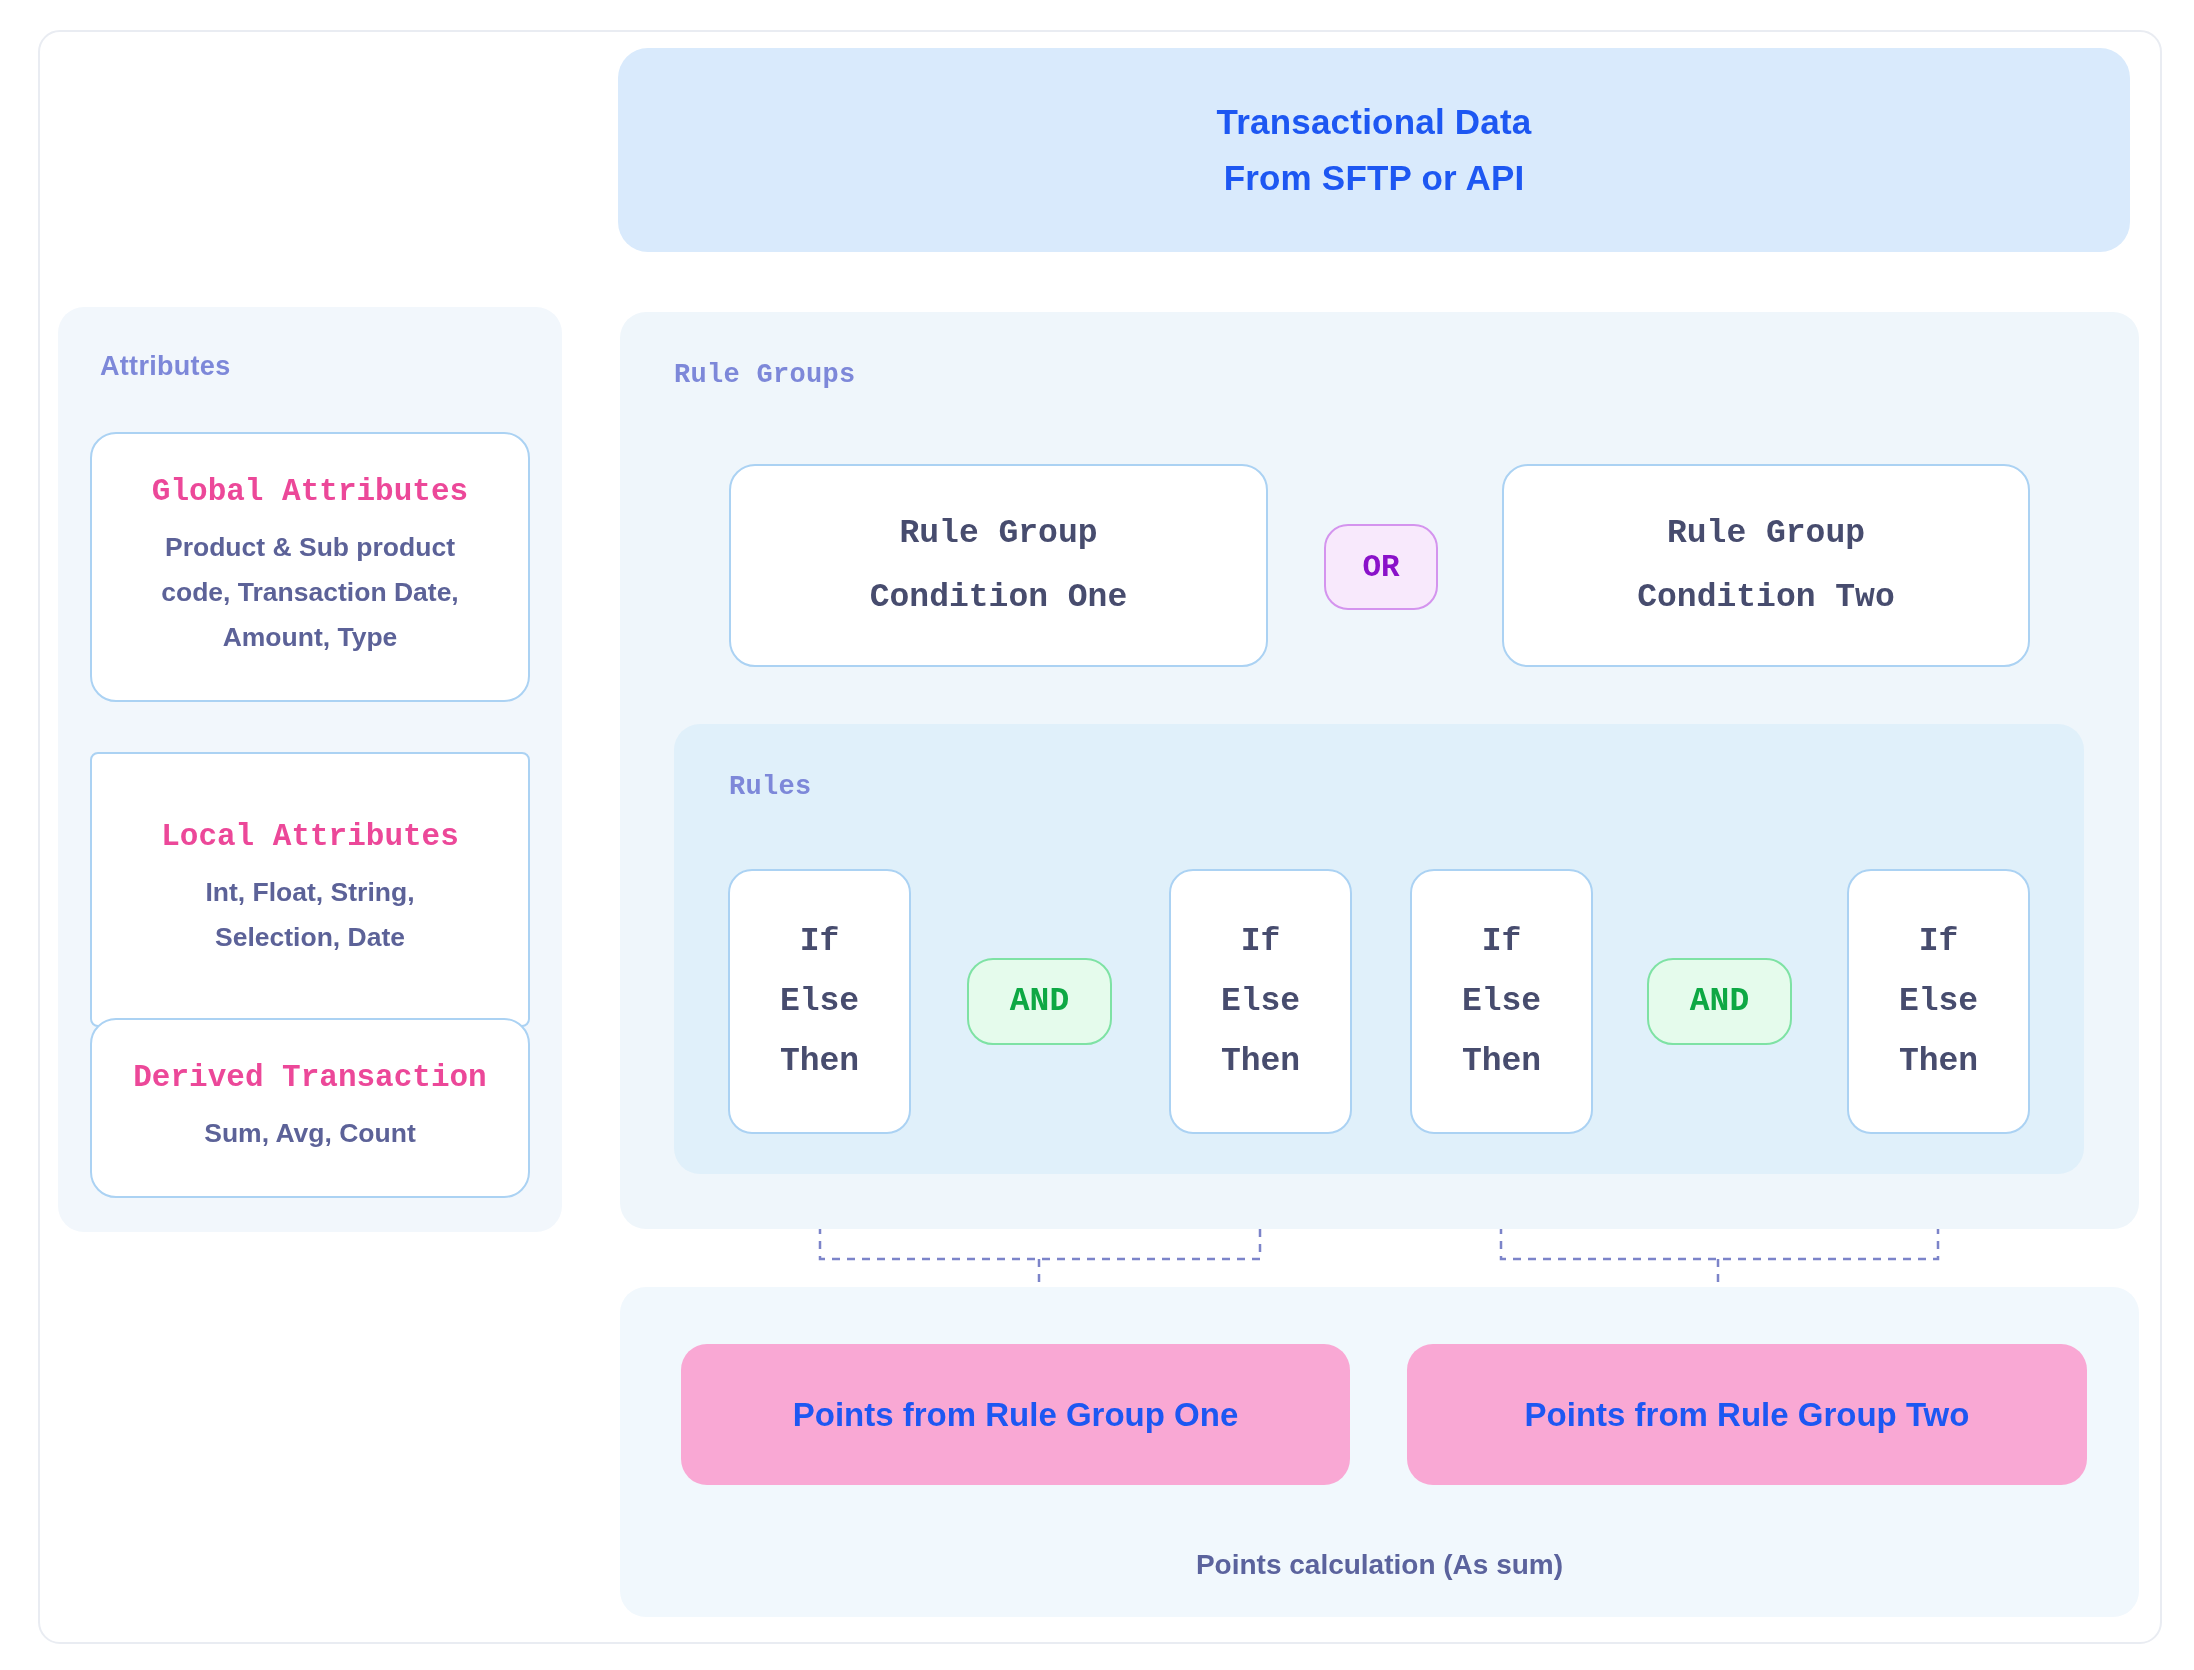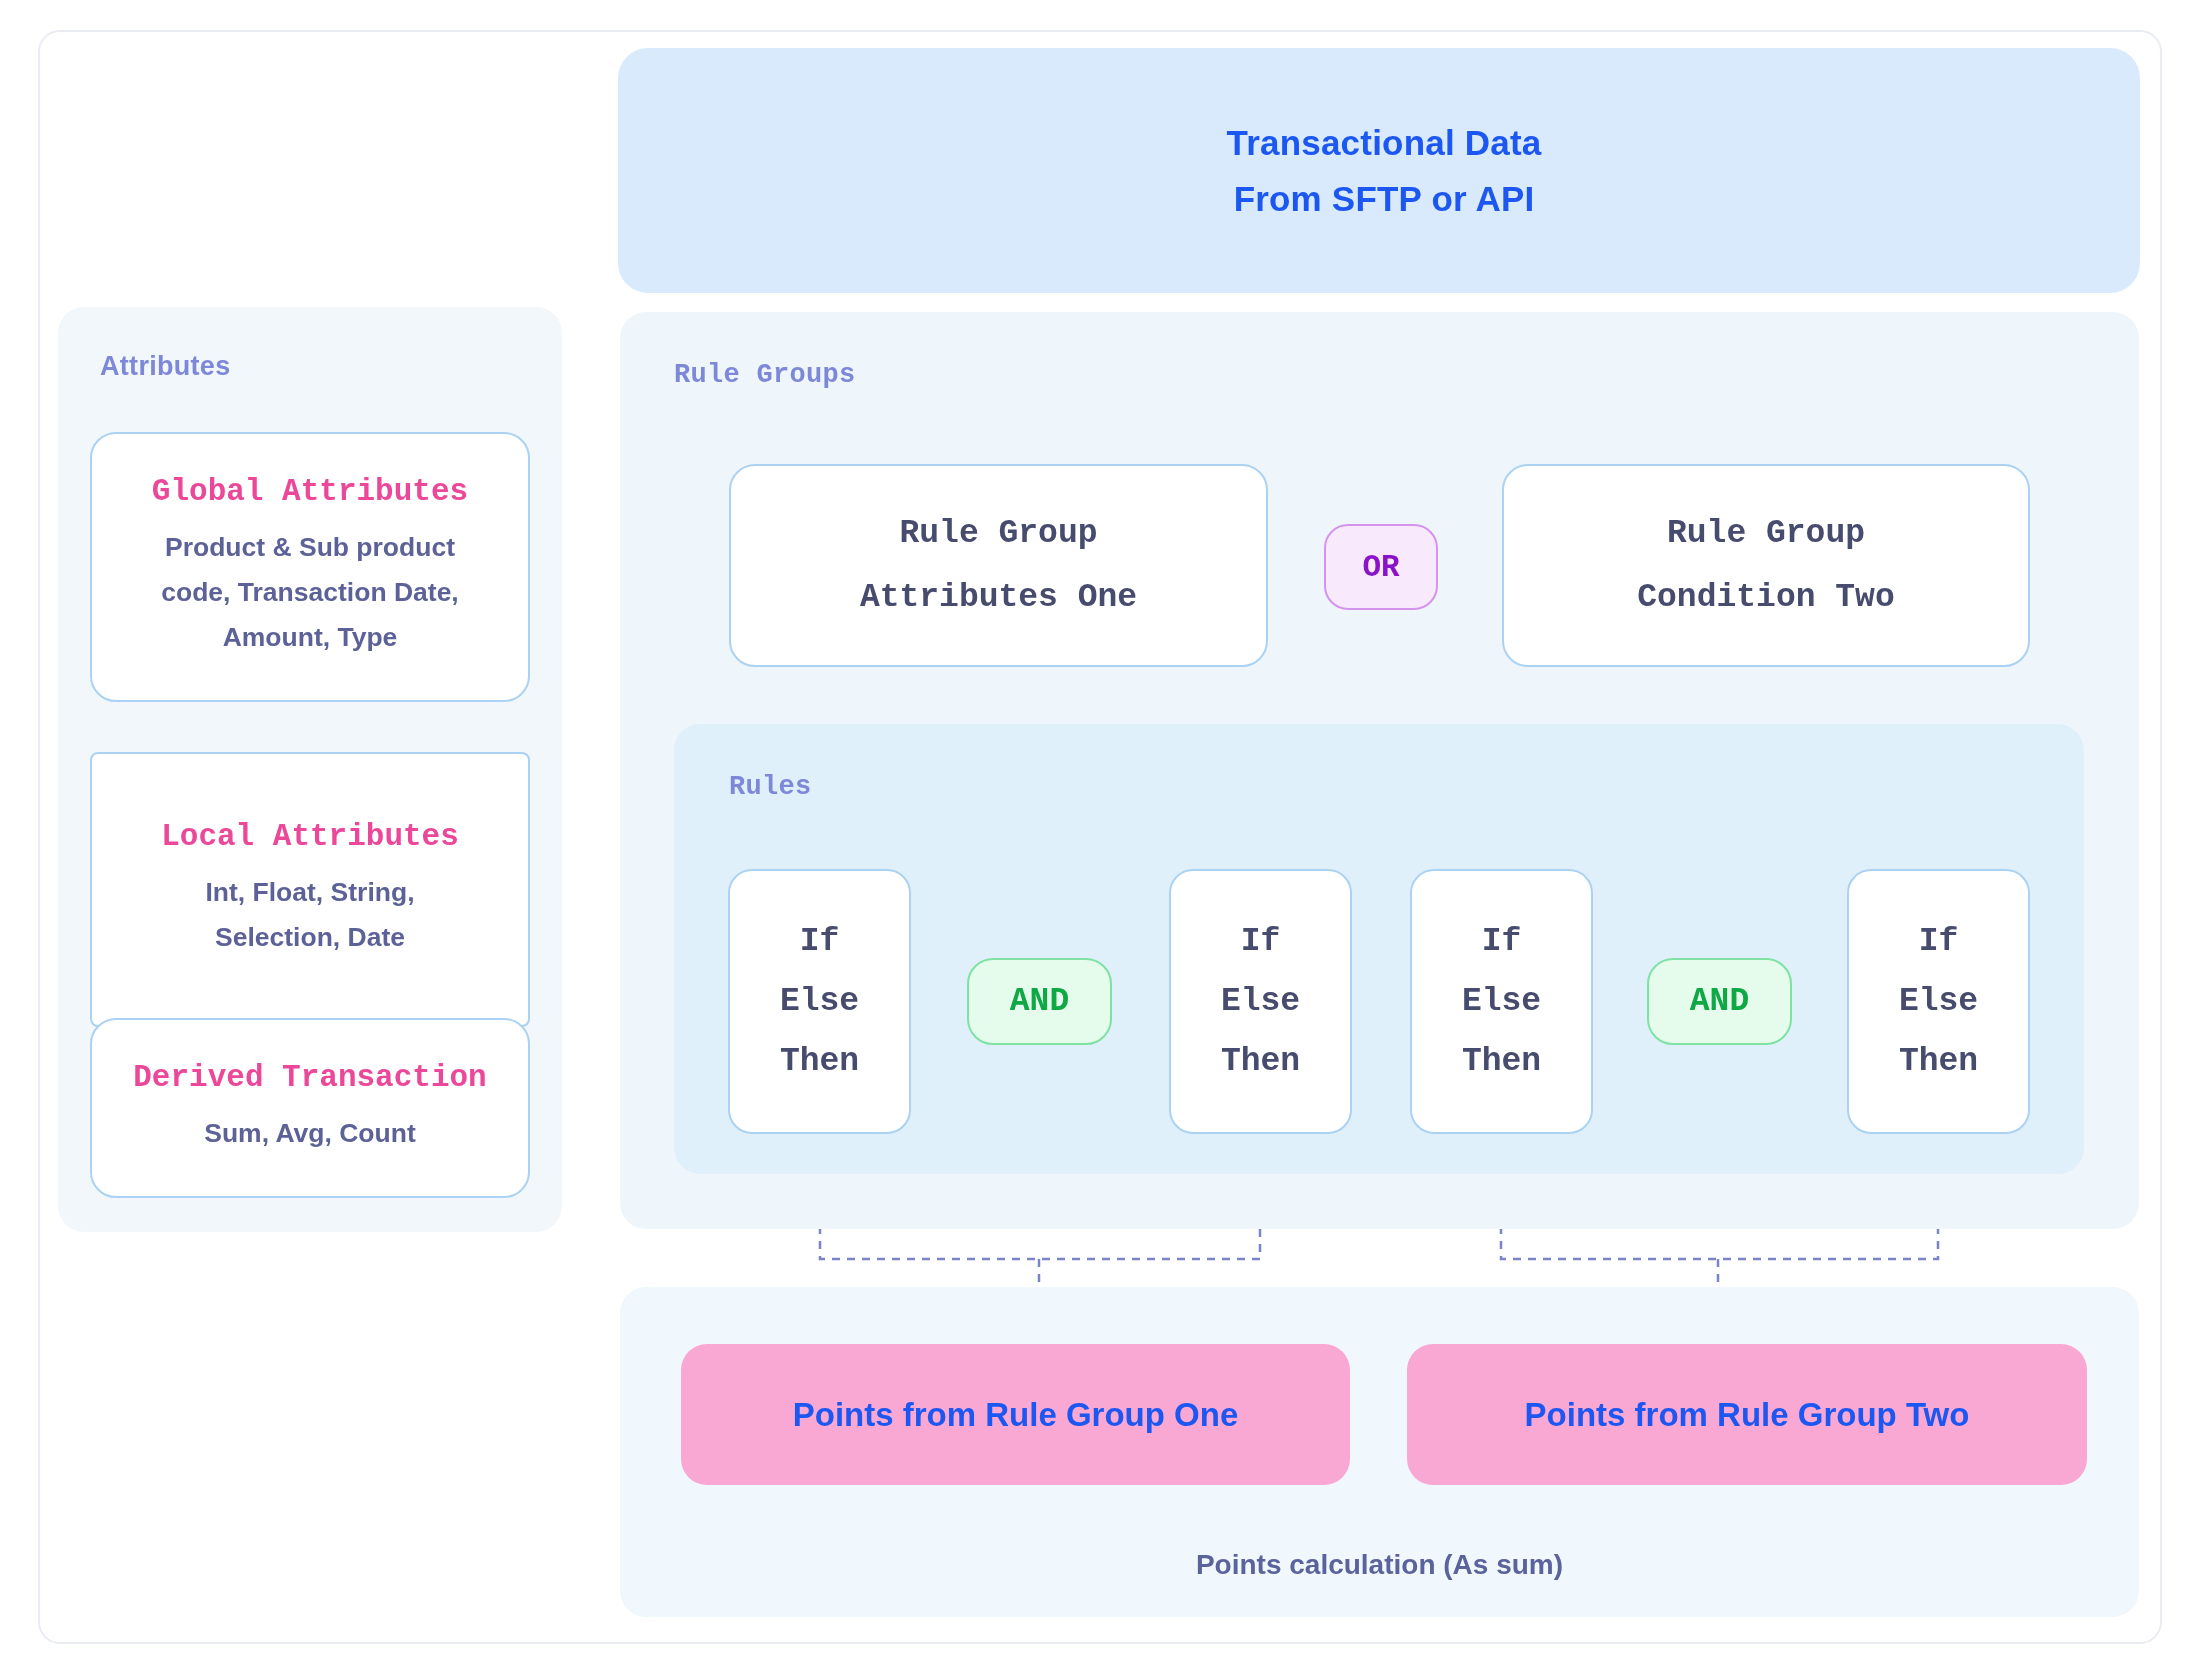--- a/index.html
+++ b/index.html
@@ -12,25 +12,24 @@
     position: absolute; left: 38px; top: 30px;
     width: 2120px; height: 1610px;
     background: #ffffff;
     border: 2px solid #e9ecf2;
     border-radius: 22px;
   }
   .abs { position: absolute; }
 
   
   .header-box {
-    left: 578px; top: 16px; width: 1512px; height: 245px;
+    left: 578px; top: 16px; width: 1512px; height: 204px;
     background: #d9eafc; border-radius: 30px;
     display: flex; flex-direction: column; align-items: center; justify-content: center;
     gap: 16px;
-    padding-left: 10px;
   }
   .header-box .hline {
     color: #1d57f2; font-size: 35px; font-weight: bold; letter-spacing: 0.2px;
   }
 
   
   .panel { border-radius: 26px; }
   .panel-label {
     color: #7d88d9; font-size: 27px; font-weight: bold; letter-spacing: 0.3px;
   }
@@ -168,21 +167,21 @@
       <div class="attr-title">Derived Transaction</div>
       <div class="attr-desc">Sum, Avg, Count</div>
     </div>
   </div>
 
   <div class="abs panel rulegroups-panel">
     <div class="abs panel-label" style="left:54px; top:48px;">Rule Groups</div>
 
     <div class="abs rg-box" style="left:109px; width:539px;">
       <div class="rg-line">Rule Group</div>
-      <div class="rg-line">Attributes One</div>
+      <div class="rg-line">Condition One</div>
     </div>
 
     <div class="abs badge or-badge">OR</div>
 
     <div class="abs rg-box" style="left:882px; width:528px;">
       <div class="rg-line">Rule Group</div>
       <div class="rg-line">Condition Two</div>
     </div>
 
     <div class="abs panel rules-panel">

